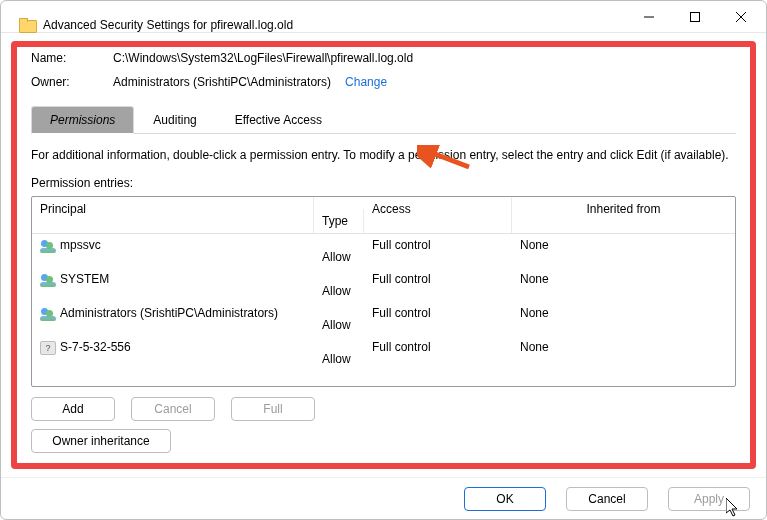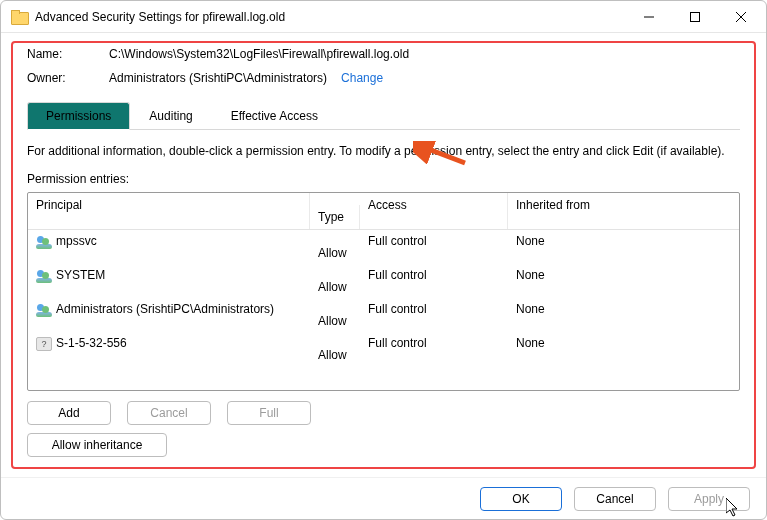--- a/index.html
+++ b/index.html
@@ -14,22 +14,22 @@
   }
   .window {
     width: 767px; height: 520px;
     border: 1px solid #bfbfbf;
     border-radius: 6px;
     display: flex; flex-direction: column;
     background: #ffffff;
   }
   .titlebar {
     height: 32px;
-    display: flex; align-items: center;
-    padding: 0 2px 0 10px;
+    display: flex; align-items: flex-end;
+    padding: 0 2px 0 18px;
     border-bottom: 1px solid #e6e6e6;
   }
   .titlebar .folder-ico {
     width: 16px; height: 14px; margin-right: 8px;
     position: relative;
   }
   .titlebar .folder-ico::before {
     content: ""; position: absolute; left:0; top:2px; width:16px; height:11px;
     background: #ffd66b; border:1px solid #d9a93a; border-radius:1px;
   }
@@ -39,52 +39,52 @@
   }
   .titlebar .title { flex: 0 0 auto; font-size: 12px; }
   .titlebar .spacer { flex: 1; }
   .titlebar .winbtn {
     width: 46px; height: 30px; display:flex; align-items:center; justify-content:center;
     cursor: default;
   }
   .titlebar .winbtn svg { stroke:#000; stroke-width:1; fill:none; }
   .inner {
     flex:1; margin:8px 10px 8px 10px;
-    border:2px solid #ef4444; border-radius:4px;
+    border:6px solid #ef4444; border-radius:4px;
     padding: 4px 14px 10px 14px;
     display:flex; flex-direction:column;
   }
   .row { display:flex; align-items:center; margin-bottom:10px; }
   .row .lbl { width:82px; }
   .tabs { display:flex; border-bottom:1px solid #d8d8d8; margin-top:6px; }
   .tab {
     padding:6px 18px; font-size:12px;
     border:1px solid transparent; border-bottom:none;
     position:relative; top:1px;
   }
   .tab.active {
     border:1px solid #d8d8d8; border-bottom:1px solid #ffffff;
-    background:#0f766e; border-radius:3px 3px 0 0;
+    background:#a3a3a3; border-radius:3px 3px 0 0;font-style:italic;
   }
   .info { margin:14px 0 8px 0; }
   .subhead { margin:6px 0 6px 0; }
   .listbox {
     flex:1; border:1px solid #9a9a9a; border-radius:2px;
     overflow:hidden; display:flex; flex-direction:column;
     min-height:180px;
   }
   .lh-row {
     display:flex; border-bottom:1px solid #e3e3e3;
     font-size:12px; color:#000;
   }
   .lh-row .cell {
     padding:5px 8px; border-right:1px solid #eaeaea;
     white-space:nowrap; overflow:hidden; text-overflow:ellipsis;
   }
-  .lh-row .cell:last-child { border-right:none; }
+  .lh-row .cell:last-child { border-right:none;text-align:center; }
   .c-principal { flex:0 0 282px; }
   .c-type { flex:0 0 50px;margin-top:12px; }
   .c-access { flex:0 0 148px; }
   .c-inherited { flex:1; }
   .body-rows { flex:1; overflow:auto; }
   .b-row {
     display:flex; font-size:12px;
     padding:2px 0;
   }
   .b-row .cell { padding:2px 8px; white-space:nowrap; }
@@ -114,21 +114,21 @@
     min-width:84px; height:24px; padding:0 14px;
     border:1px solid #bdbdbd; border-radius:4px;
     background:#ffffff; font-size:12px; font-family:inherit;
     display:inline-flex; align-items:center; justify-content:center;
   }
   .btn:disabled, .btn.disabled { color:#9c9c9c; }
   .btn.primary { border-color:#1a6fd8; color:#000; }
   .link { color:#1a6fd8; cursor:pointer; }
   .footer {
     height:42px; display:flex; align-items:center; justify-content:flex-end;
-    gap:12px; padding:0 16px; border-top:1px solid #f0f0f0;
+    gap:20px; padding:0 16px; border-top:1px solid #f0f0f0;
   }
   .arrow {
     position:absolute; left:400px; top:98px; pointer-events:none;
   }
   .cursor {
     position:absolute; left:726px; top:498px; pointer-events:none;
   }
 </style>
 </head>
 <body>
@@ -197,35 +197,35 @@
             <div class="cell c-access">Full control</div>
             <div class="cell c-inherited">None</div>
           </div>
           <div class="b-row">
             <div class="cell c-principal"><span class="principal-ico two"><span class="base"></span></span><span>Administrators (SrishtiPC\Administrators)</span></div>
             <div class="cell c-type">Allow</div>
             <div class="cell c-access">Full control</div>
             <div class="cell c-inherited">None</div>
           </div>
           <div class="b-row">
-            <div class="cell c-principal"><span class="principal-ico unk">?</span><span>S-1-5-32-556</span></div>
+            <div class="cell c-principal"><span class="principal-ico unk">?</span><span>S-7-5-32-556</span></div>
             <div class="cell c-type">Allow</div>
             <div class="cell c-access">Full control</div>
             <div class="cell c-inherited">None</div>
           </div>
         </div>
     </div>
 
     <div class="btnrow">
       <button class="btn">Add</button>
       <button class="btn disabled" disabled="">Cancel</button>
       <button class="btn disabled" disabled="">Full</button>
     </div>
     <div class="btnrow" style="margin-top:8px;">
-      <button class="btn" style="min-width:140px;">Allow inheritance</button>
+      <button class="btn" style="min-width:140px;">Owner inheritance</button>
     </div>
 
     <svg class="arrow" width="60" height="30">
       <defs>
         <marker id="ah" markerWidth="10" markerHeight="10" refX="2" refY="3" orient="auto">
           <path d="M0,0 L0,6 L8,3 z" fill="#e8531f"></path>
         </marker>
       </defs>
       <line x1="52" y1="22" x2="10" y2="6" stroke="#e8531f" stroke-width="5" marker-end="url(#ah)"></line>
     </svg>

